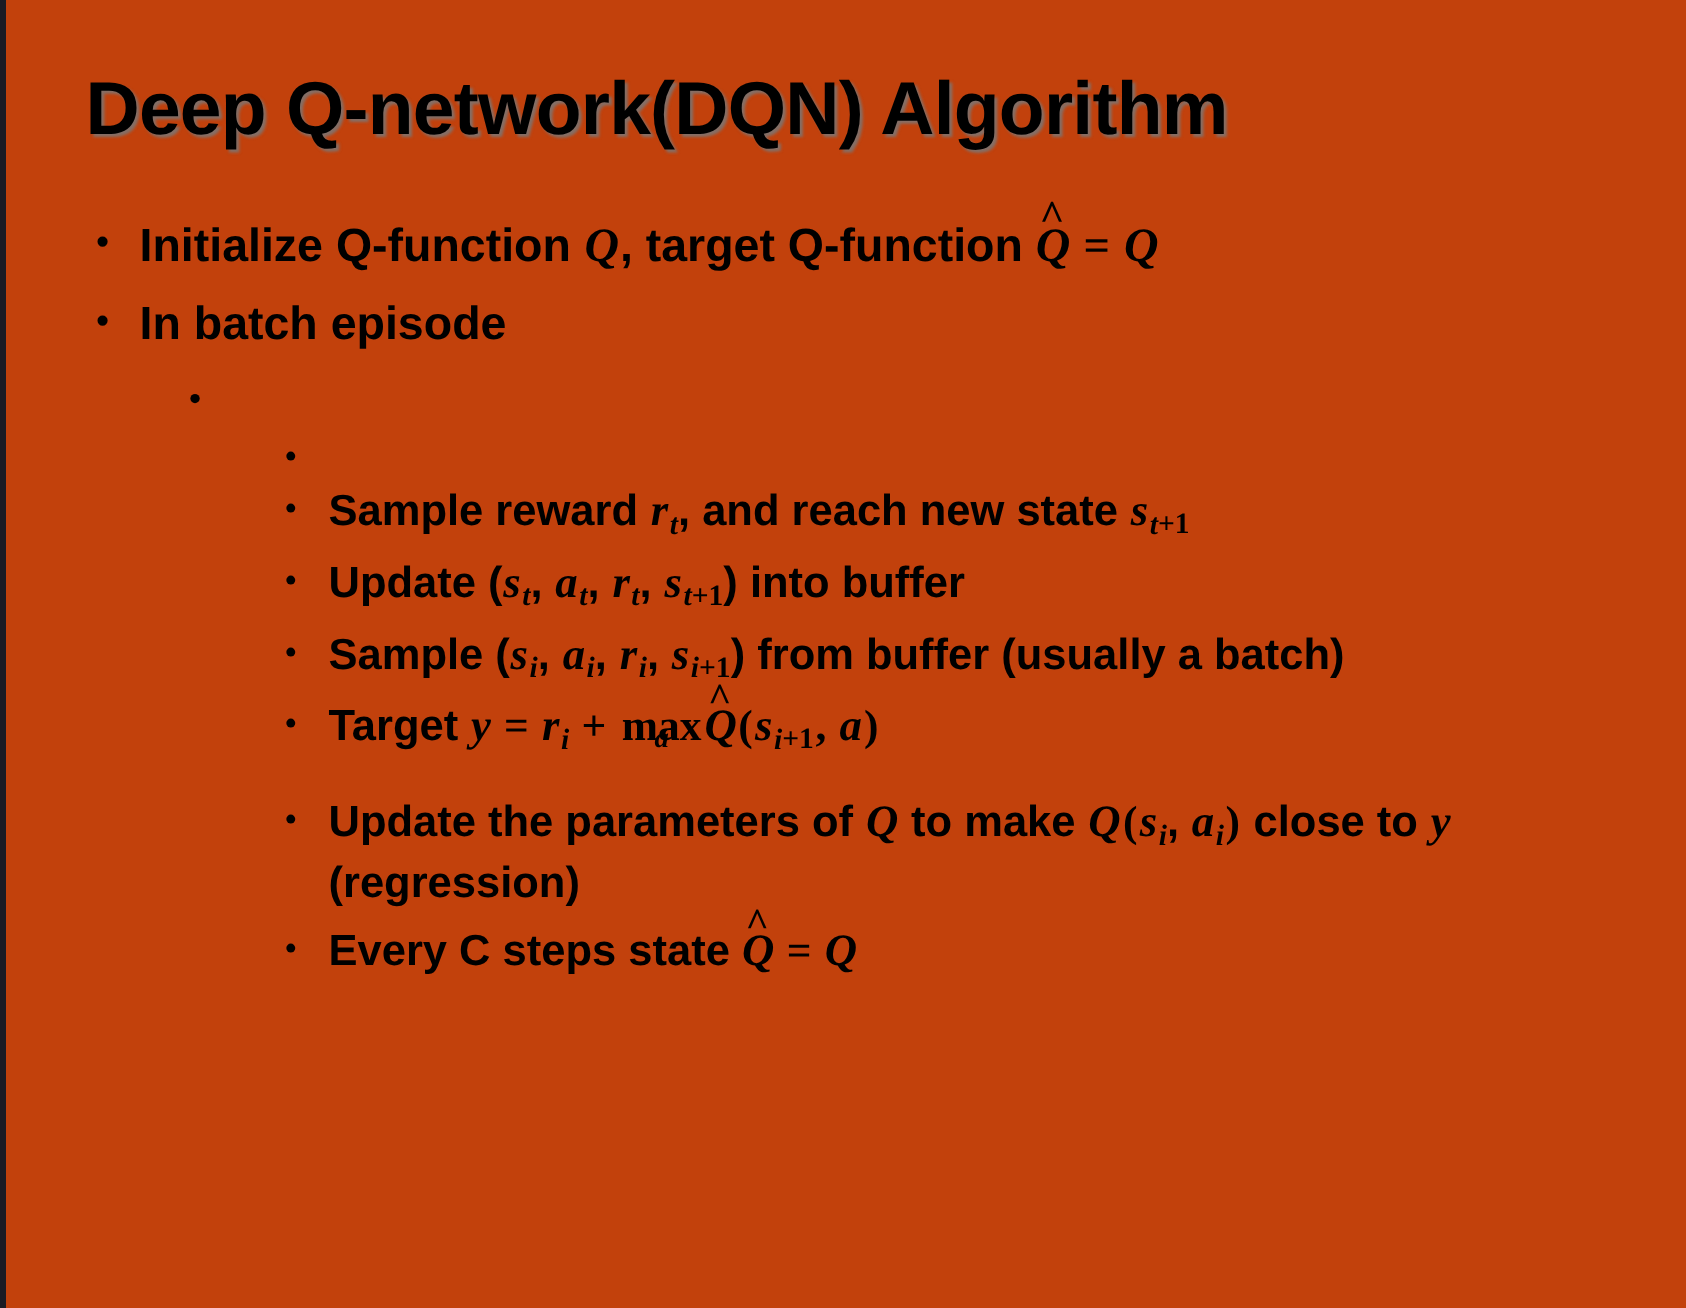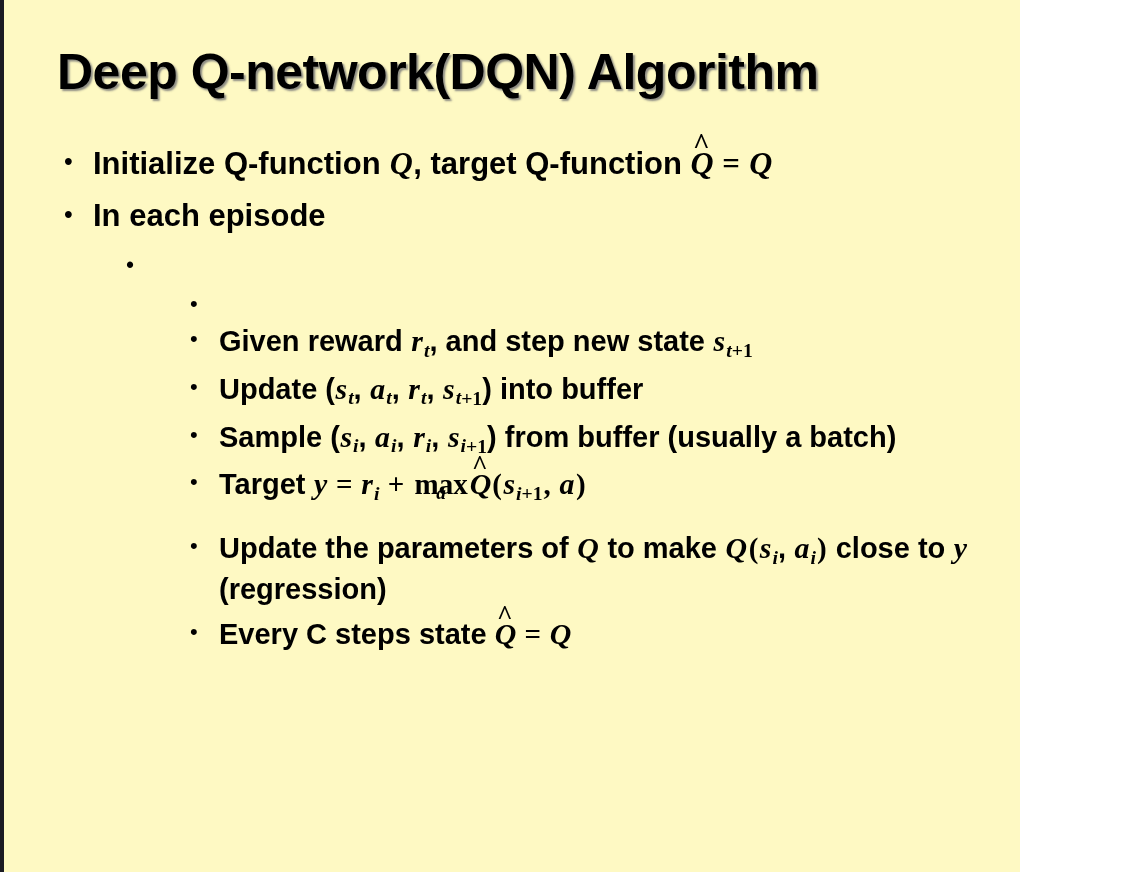--- a/index.html
+++ b/index.html
@@ -9,23 +9,23 @@
   }
   body {
     width: 1124px;
     height: 872px;
     font-family: "Liberation Sans", sans-serif;
     color: #000000;
     overflow: hidden;
   }
   .slide {
     position: relative;
-    width: 1020px;
+    width: 1124px;
     height: 872px;
-    background: #fef9c3;
+    background: #c2410c;
     box-sizing: border-box;
   }
   .left-edge-border {
     position: absolute;
     left: 0;
     top: 0;
     width: 4px;
     height: 872px;
     background: #1b1b24;
   }
@@ -182,34 +182,34 @@
 
   <div class="body-list">
 
     <div class="bullet-row lvl1">
       <span class="bullet-dot">•</span>
       <span class="bullet-text"><span>Initialize Q-function </span><span class="mi">Q</span><span>, target Q-function </span><span class="mhat"><span class="hat-mark">^</span><span>Q</span></span><span class="mop"> = </span><span class="mi">Q</span></span>
     </div>
 
     <div class="bullet-row lvl1">
       <span class="bullet-dot">•</span>
-      <span class="bullet-text">In each episode</span>
+      <span class="bullet-text">In batch episode</span>
     </div>
 
     <div class="bullet-row lvl2">
       <span class="bullet-dot">•</span>
     </div>
 
     <div class="bullet-row lvl3">
       <span class="bullet-dot">•</span>
     </div>
 
     <div class="bullet-row lvl3">
       <span class="bullet-dot">•</span>
-      <span class="bullet-text"><span>Given reward </span><span class="nowrap"><span class="mi">r</span><span class="msub">t</span></span><span>, and step new state </span><span class="nowrap"><span class="mi">s</span><span class="msub">t</span><span class="msub-n">+1</span></span></span>
+      <span class="bullet-text"><span>Sample reward </span><span class="nowrap"><span class="mi">r</span><span class="msub">t</span></span><span>, and reach new state </span><span class="nowrap"><span class="mi">s</span><span class="msub">t</span><span class="msub-n">+1</span></span></span>
     </div>
 
     <div class="bullet-row lvl3">
       <span class="bullet-dot">•</span>
       <span class="bullet-text"><span>Update (</span><span class="nowrap"><span class="mi">s</span><span class="msub">t</span><span>, </span><span class="mi">a</span><span class="msub">t</span><span>, </span><span class="mi">r</span><span class="msub">t</span><span>, </span><span class="mi">s</span><span class="msub">t</span><span class="msub-n">+1</span></span><span>) into buffer</span></span>
     </div>
 
     <div class="bullet-row lvl3">
       <span class="bullet-dot">•</span>
       <span class="bullet-text"><span>Sample (</span><span class="nowrap"><span class="mi">s</span><span class="msub">i</span><span>, </span><span class="mi">a</span><span class="msub">i</span><span>, </span><span class="mi">r</span><span class="msub">i</span><span>, </span><span class="mi">s</span><span class="msub">i</span><span class="msub-n">+1</span></span><span>) from buffer (usually a batch)</span></span>

